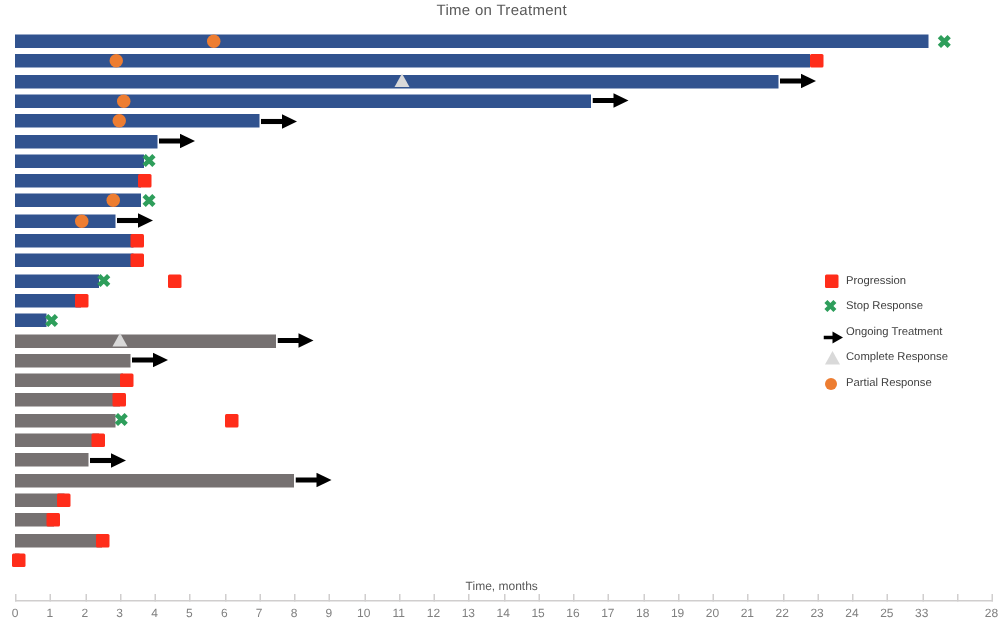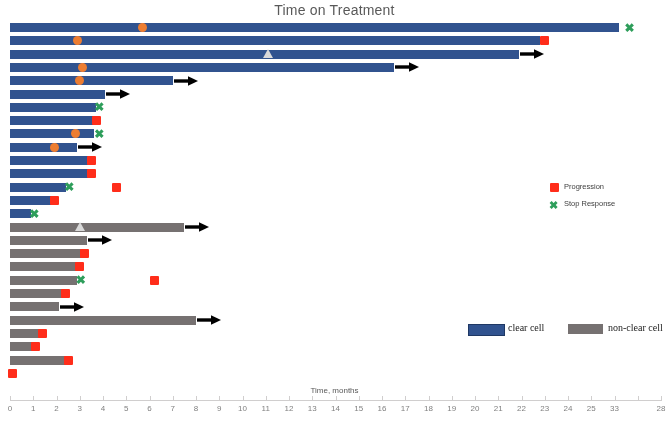--- a/index.html
+++ b/index.html
@@ -16,21 +16,21 @@
     height: 428px;
     background: #ffffff;
     overflow: hidden;
   }
   #chart-title {
     position: absolute;
     left: 0;
     top: 2px;
     width: 669px;
     text-align: center;
-    font-size: 14px;
+    font-size: 10px;
     color: #595959;
     letter-spacing: 0.2px;
   }
   #plot-area {
     position: absolute;
     left: 0;
     top: 0;
     width: 669px;
     height: 400px;
   }
@@ -363,26 +363,35 @@
           <div style="width:9px;height:9px;background:#ff2d1a;border-radius:1px;margin-left:1px;"></div>
         </div>
         <div class="legend-text">Progression</div>
       </div>
       <div class="legend-row">
         <div class="legend-swatch">
           <div style="font-size:11px;line-height:10px;font-weight:bold;color:#2e9e5b;">✖</div>
         </div>
         <div class="legend-text">Stop Response</div>
       </div>
+      <div class="legend-row">
+        <div class="legend-swatch"><svg width="14" height="10" viewBox="0 0 14 10">
+            <path d="M0 5 H8" stroke="#000000" stroke-width="2.4" fill="none"></path>
+            <path d="M6 1 L13 5 L6 9 Z" fill="#000000"></path>
+          </svg></div>
+        <div class="legend-text">Ongoing Treatment</div>
+      </div>
+      <div class="legend-row">
+        <div class="legend-swatch">
+          <div style="width:0;height:0;border-left:5px solid transparent;border-right:5px solid transparent;border-bottom:9px solid #d9d9d9;margin-left:1px;"></div>
+        </div>
+        <div class="legend-text">Complete Response</div>
+      </div>
+      <div class="legend-row">
+        <div class="legend-swatch">
+          <div style="width:8px;height:8px;background:#ed7d31;border-radius:50%;margin-left:1px;margin-top:1px;"></div>
+        </div>
+        <div class="legend-text">Partial Response</div>
+      </div>
     </div>
 
-  <div id="group-legend">
-      <div class="group-item" style="left: 0px;">
-        <div class="group-box clear"></div>
-        <div class="group-label" style="left: 40px;">clear cell</div>
-      </div>
-      <div class="group-item" style="left: 100px;">
-        <div class="group-box nonclear"></div>
-        <div class="group-label" style="left: 40px;">non-clear cell</div>
-      </div>
-    </div>
 
 </div>
 
 </body></html>

